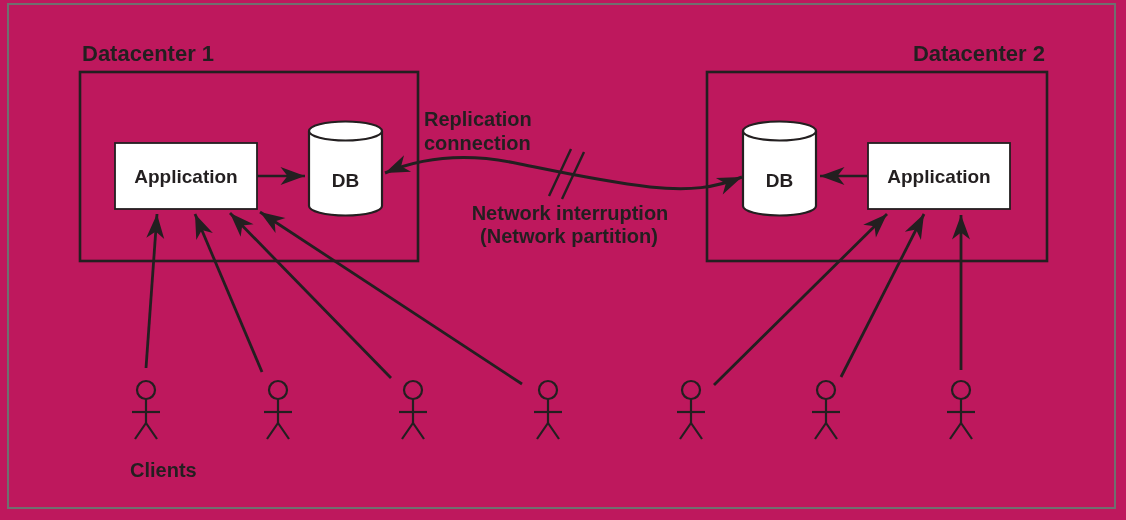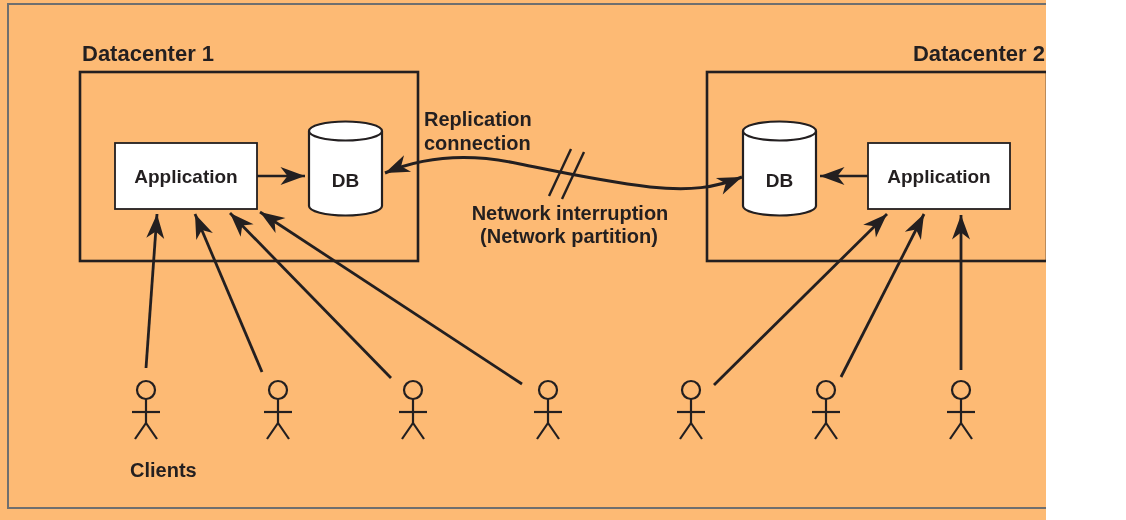--- a/index.html
+++ b/index.html
@@ -1,19 +1,19 @@
 <!DOCTYPE html>
 <html><head>
 <meta charset="utf-8">
 <style>
   html,body{margin:0;padding:0;background:#ffffff;}
   .canvas{
     position:relative;
-    width:1046px;height:520px;
-    background:#fdba74;
+    width:1126px;height:520px;
+    background:#be185d;
     font-family:"Liberation Sans", sans-serif;
     overflow:hidden;
   }
   .frame{
     position:absolute;
     left:7px;top:3px;
     width:1109px;height:506px;
     border:2px solid #6f6f6f;
     box-sizing:border-box;
   }

